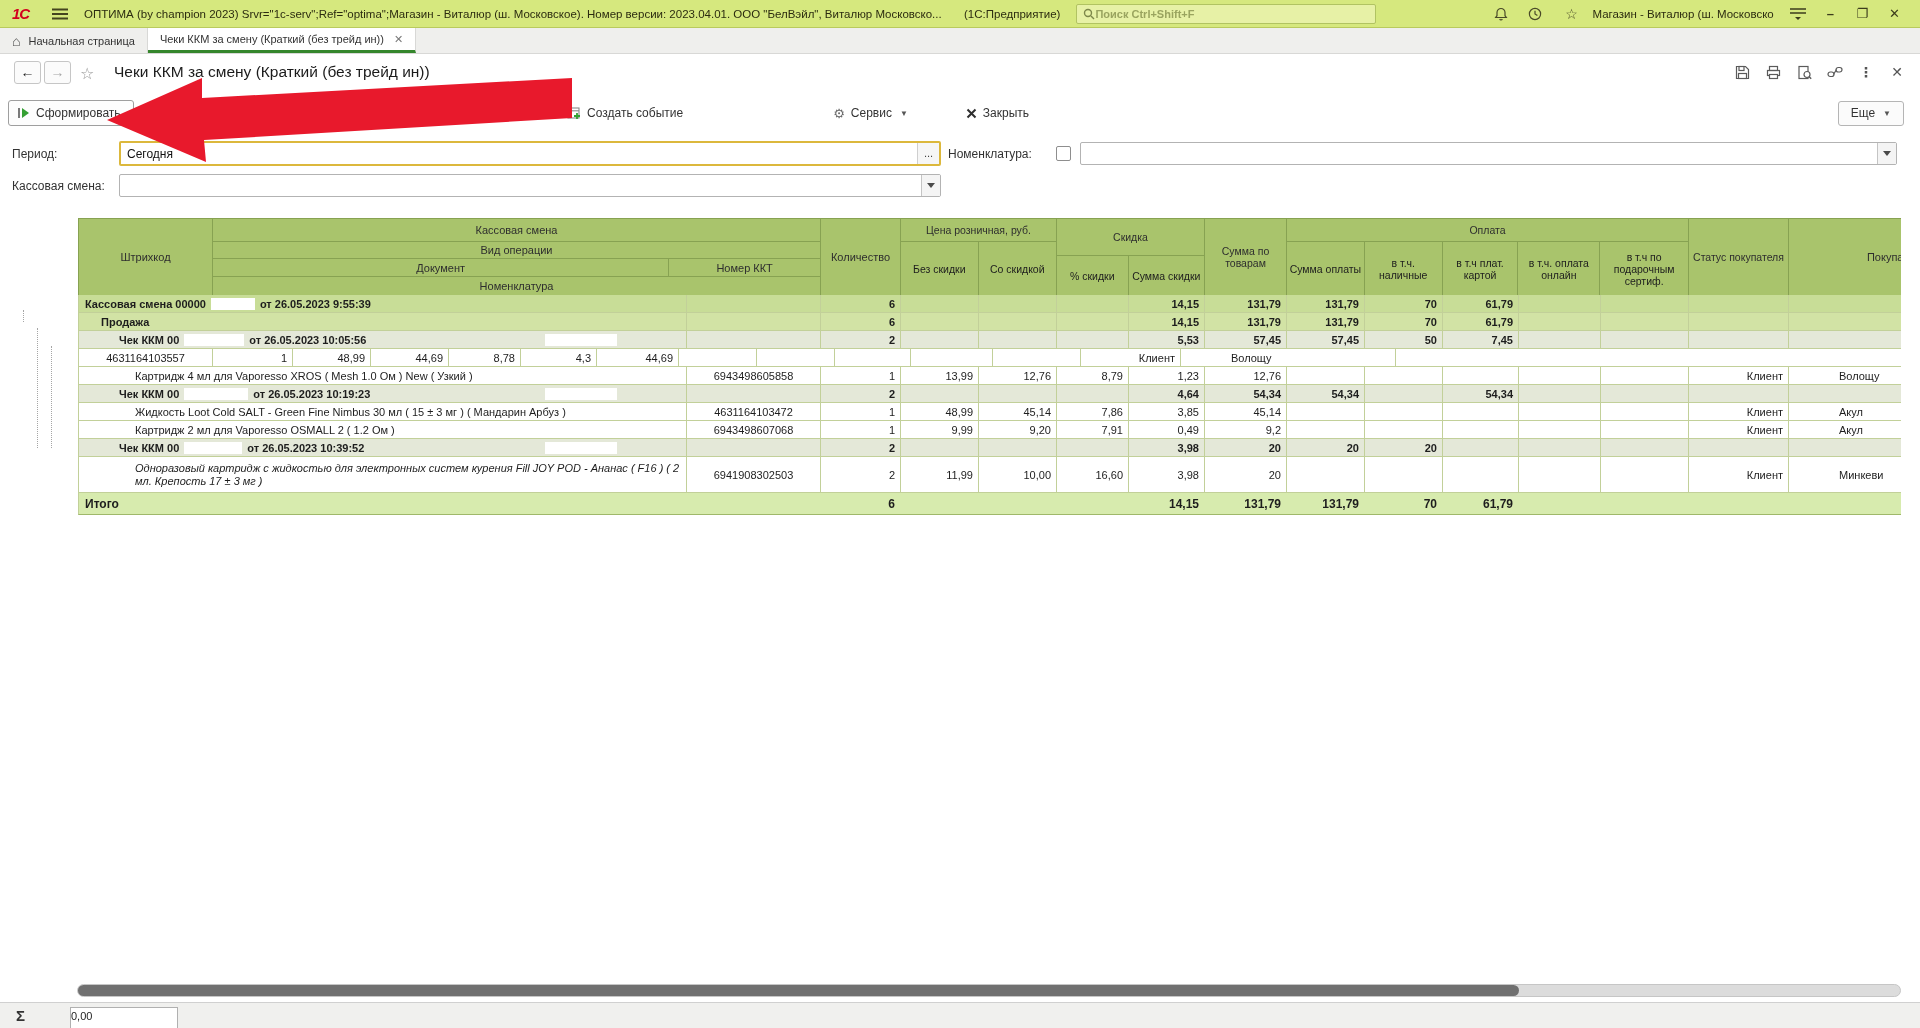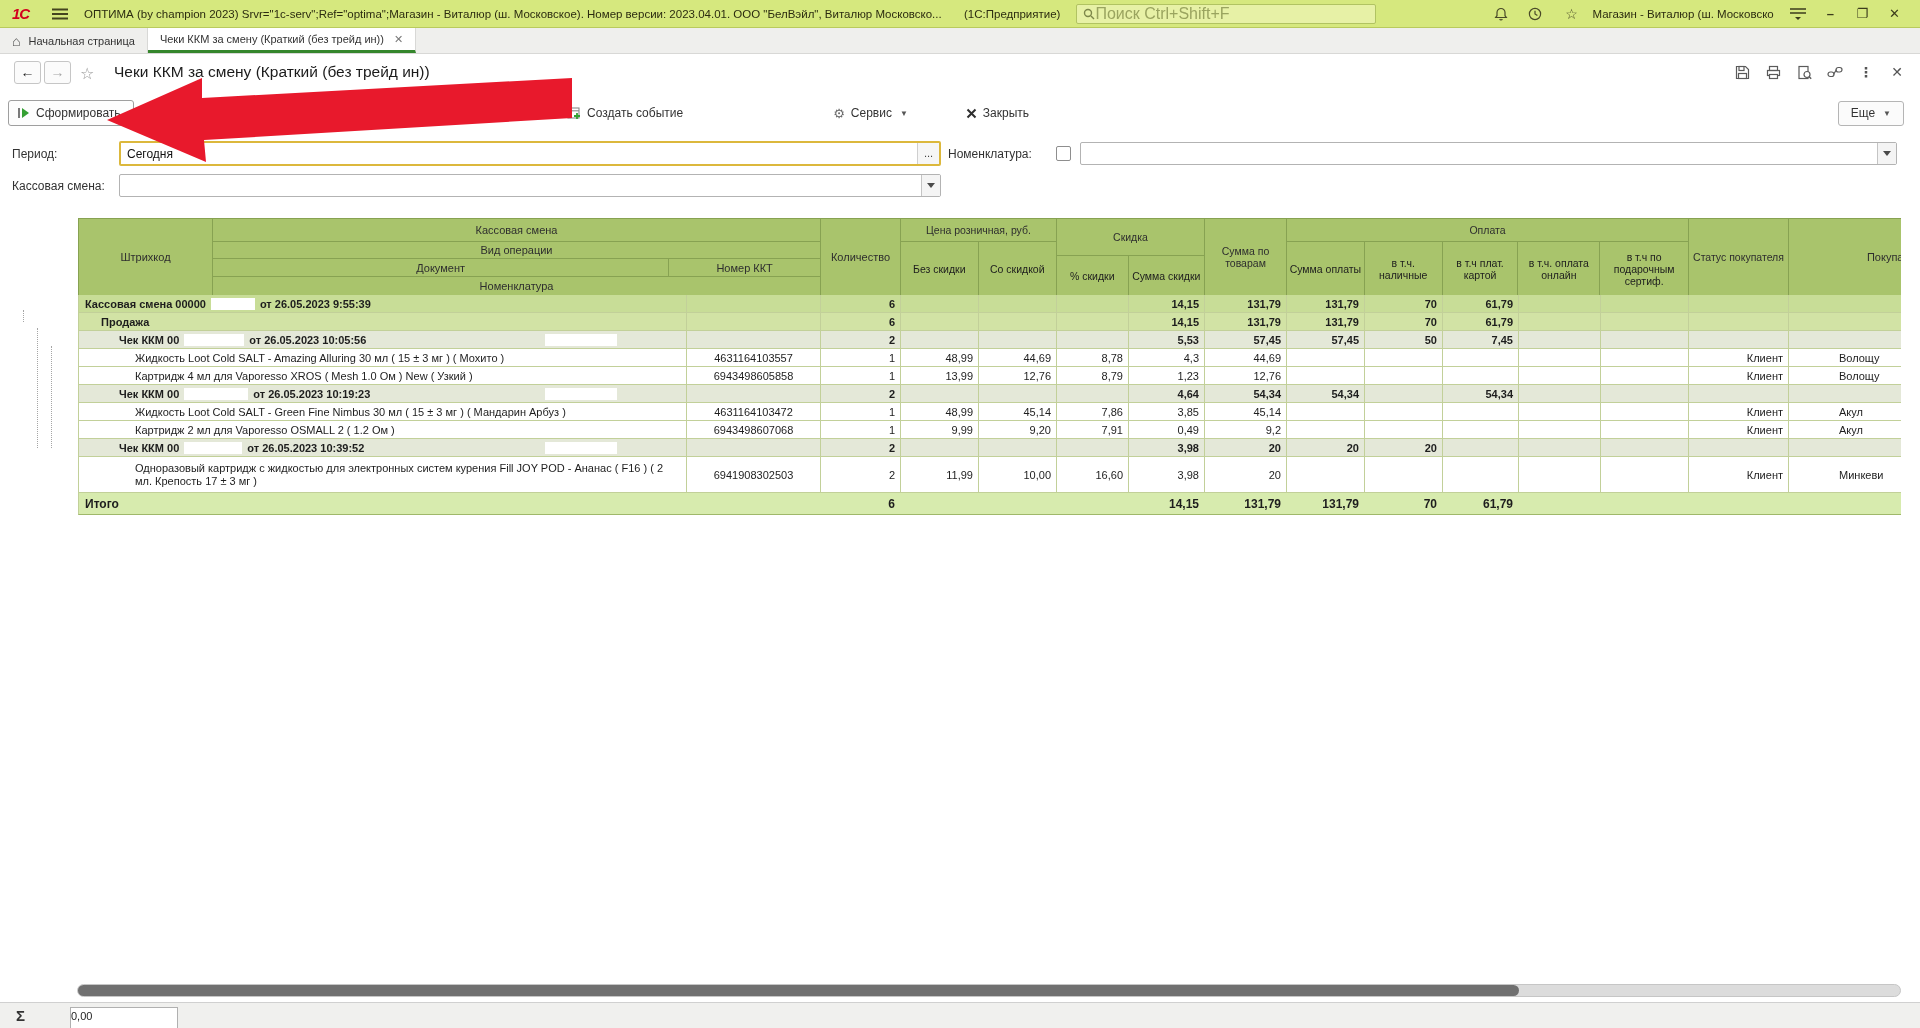--- a/index.html
+++ b/index.html
@@ -8,21 +8,21 @@
 
   
   .topbar { position:absolute; left:0; top:0; width:1920px; height:28px;
     background:#d6e87e; border-bottom:1px solid #b9ca5e; display:flex; align-items:center; }
   .logo1c { margin-left:12px; font-weight:bold; font-size:15px; color:#d2001e; font-style:italic; letter-spacing:-1px; width:30px; }
   .ham { width:22px; margin-left:10px; }
   .tb-title { width:870px; margin-left:10px; font-size:11.5px; color:#2c2c10; white-space:nowrap; overflow:hidden; }
   .tb-badge { font-size:11.5px; color:#2c2c10; margin-left:10px; white-space:nowrap; }
   .tb-search { width:300px; height:20px; margin-left:16px; background:#e7f1a6; border:1px solid #b1c362;
     border-radius:2px; display:flex; align-items:center; padding:0 6px; }
-  .tb-search input { border:none; outline:none; background:transparent; font-size:16px; color:#5d6636; width:250px; }
+  .tb-search input { border:none; outline:none; background:transparent; font-size:11px; color:#5d6636; width:250px;font-weight:bold; }
   .tb-search input::placeholder { color:#9aa45f; }
   .tb-ic { margin-left:16px; font-size:14px; color:#4a4a28; width:18px; text-align:center; }
   .tb-user { font-size:11.5px; color:#2c2c10; margin-left:12px; white-space:nowrap; width:182px; overflow:hidden; }
   .winbtn { margin-left:12px; font-size:13px; color:#3c3c1c; width:20px; text-align:center; font-weight:bold; }
 
   
   .tabbar { position:absolute; left:0; top:28px; width:1920px; height:26px; background:#efefed;
     border-bottom:1px solid #d8d8d6; display:flex; align-items:stretch; }
   .tab { display:flex; align-items:center; padding:0 12px; font-size:11px; color:#333;
     border-right:1px solid #d8d8d6; }
@@ -82,21 +82,21 @@
   .c-name { justify-content:flex-start; position:relative; }
   .c-center { justify-content:center; }
   .c-left { justify-content:flex-start; }
   .r-l0 { background:#c8dd97; font-weight:bold; }
   .r-l1 { background:#d2e3a5; font-weight:bold; }
   .r-doc { background:#e4e8d8; font-weight:bold; }
   .r-item { background:#ffffff; }
   .r-total { background:#d7ebae; font-weight:bold; height:22px; border-bottom:1px solid #9fb86a; }
   .r-total .cell { border-right-color:transparent; font-size:12px; }
   .r-wrap { height:36px; }
-  .r-wrap .c-name { white-space:normal; line-height:13px; align-items:center; }
+  .r-wrap .c-name { white-space:normal; line-height:13px; align-items:center;font-style:italic; }
   .redact { display:inline-block; background:#fff; height:12px; margin:0 5px; vertical-align:middle; }
   .kkt-redact { position:absolute; left:466px; top:3px; width:72px; height:12px; background:#fff; }
   .treeline { position:absolute; border-left:1px dotted #a5a5a5; width:0; }
 
   
   .redarrow { position:absolute; left:102px; top:70px; z-index:50; }
 
   
   .hscroll { position:absolute; left:77px; top:984px; width:1824px; height:13px; background:#dcdcdc;
     border:1px solid #c6c6c6; border-radius:7px; }
@@ -401,23 +401,20 @@
           <div class="cell" style="width: 82px;">57,45</div>
           <div class="cell" style="width: 78px;">57,45</div>
           <div class="cell" style="width: 78px;">50</div>
           <div class="cell" style="width: 76px;">7,45</div>
           <div class="cell" style="width: 82px;"></div>
           <div class="cell" style="width: 88px;"></div>
           <div class="cell" style="width: 100px;"></div>
           <div class="cell c-left" style="width: 215px; padding-left: 50px;"></div>
         </div>
         <div class="trow r-item">
-          <div class="cell c-name" style="width: 608px; padding-left: 56px;">
-            <span>Жидкость Loot Cold SALT - Amazing Alluring 30 мл ( 15 ± 3 мг ) ( Мохито )</span>
-          </div>
           <div class="cell c-center" style="width: 134px;">4631164103557</div>
           <div class="cell" style="width: 80px;">1</div>
           <div class="cell" style="width: 78px;">48,99</div>
           <div class="cell" style="width: 78px;">44,69</div>
           <div class="cell" style="width: 72px;">8,78</div>
           <div class="cell" style="width: 76px;">4,3</div>
           <div class="cell" style="width: 82px;">44,69</div>
           <div class="cell" style="width: 78px;"></div>
           <div class="cell" style="width: 78px;"></div>
           <div class="cell" style="width: 76px;"></div>

